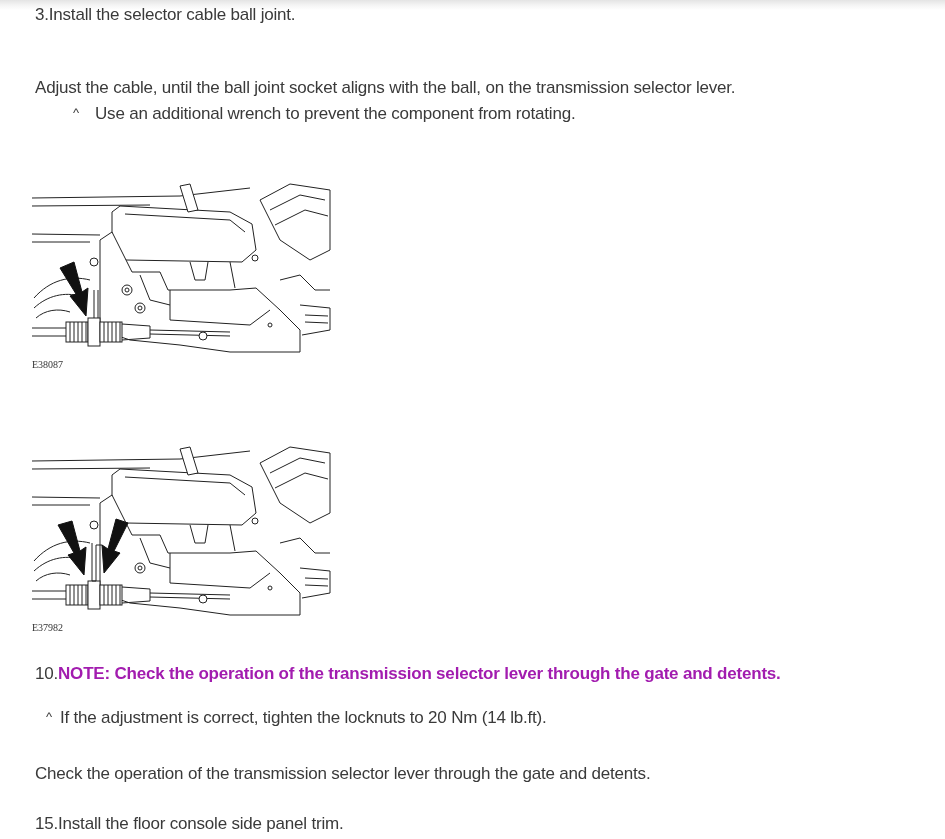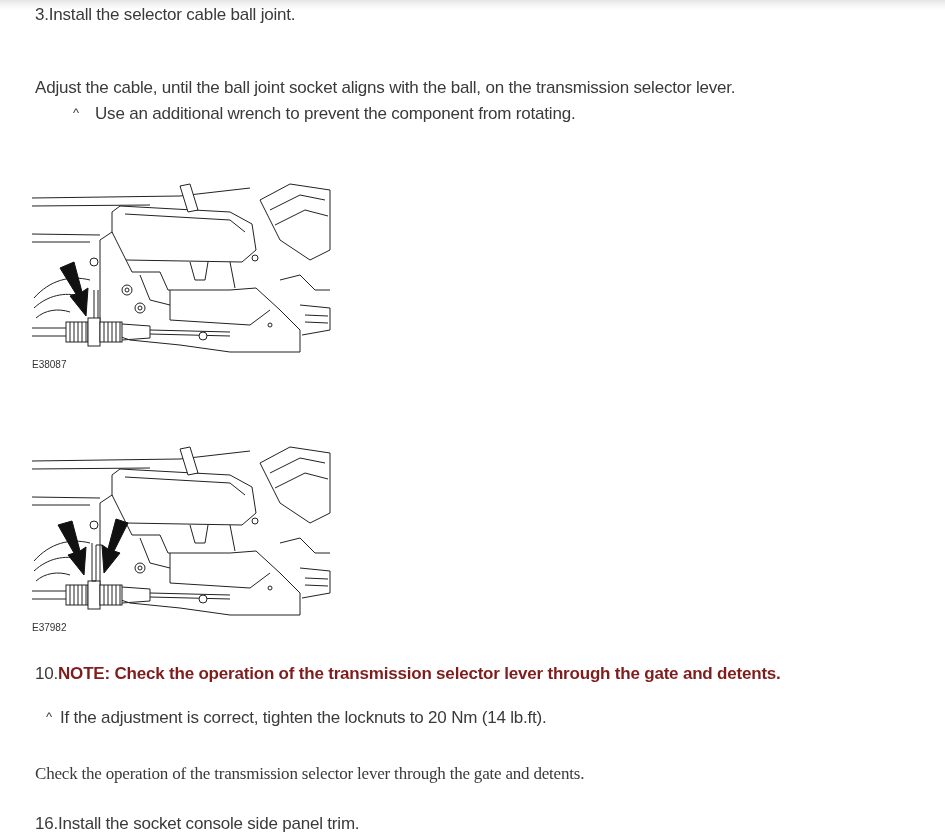--- a/index.html
+++ b/index.html
@@ -23,21 +23,21 @@
   }
   .line {
     position: absolute;
     left: 35px;
     font-size: 17px;
     line-height: 22px;
     white-space: nowrap;
     letter-spacing: -0.2px;
   }
   .step-num { color: #3a3a3a; }
-  .bold { font-weight: bold; color: #7f1d1d; }
+  .bold { font-weight: bold; color: #a21caf; }
   .bullet {
     display: inline-block;
     width: 18px;
     font-size: 13px;
     vertical-align: top;
     line-height: 20px;
   }
   .figure {
     position: absolute;
     left: 30px;
@@ -45,20 +45,21 @@
     height: 190px;
   }
   .figure svg { display: block; }
   .fig-caption {
     position: absolute;
     left: 2px;
     bottom: 0;
     font-size: 10px;
     color: #333;
     letter-spacing: 0px;
+    font-family: Liberation Serif, serif;
   }
 </style>
 </head>
 <body>
 
 <div class="top-shadow"></div>
 
 <div class="line" style="top:4px;">
   <span class="step-num">3.</span><span>Install the selector cable ball joint.</span>
 </div>
@@ -177,17 +178,17 @@
 </div>
 
 <div class="line" style="top:663px;">
   <span class="step-num">10.</span><span class="bold">NOTE: Check the operation of the transmission selector lever through the gate and detents.</span>
 </div>
 
 <div class="line" style="top:707px; left:46px;">
   <span class="bullet" style="width:14px;">^</span><span>If the adjustment is correct, tighten the locknuts to 20 Nm (14 lb.ft).</span>
 </div>
 
-<div class="line" style="top:763px;font-family:Liberation Serif, serif;">Check the operation of the transmission selector lever through the gate and detents.</div>
+<div class="line" style="top:763px;">Check the operation of the transmission selector lever through the gate and detents.</div>
 
 <div class="line" style="top:813px;">
-  <span class="step-num">16.</span><span>Install the socket console side panel trim.</span>
+  <span class="step-num">15.</span><span>Install the floor console side panel trim.</span>
 </div>
 
 </body></html>

